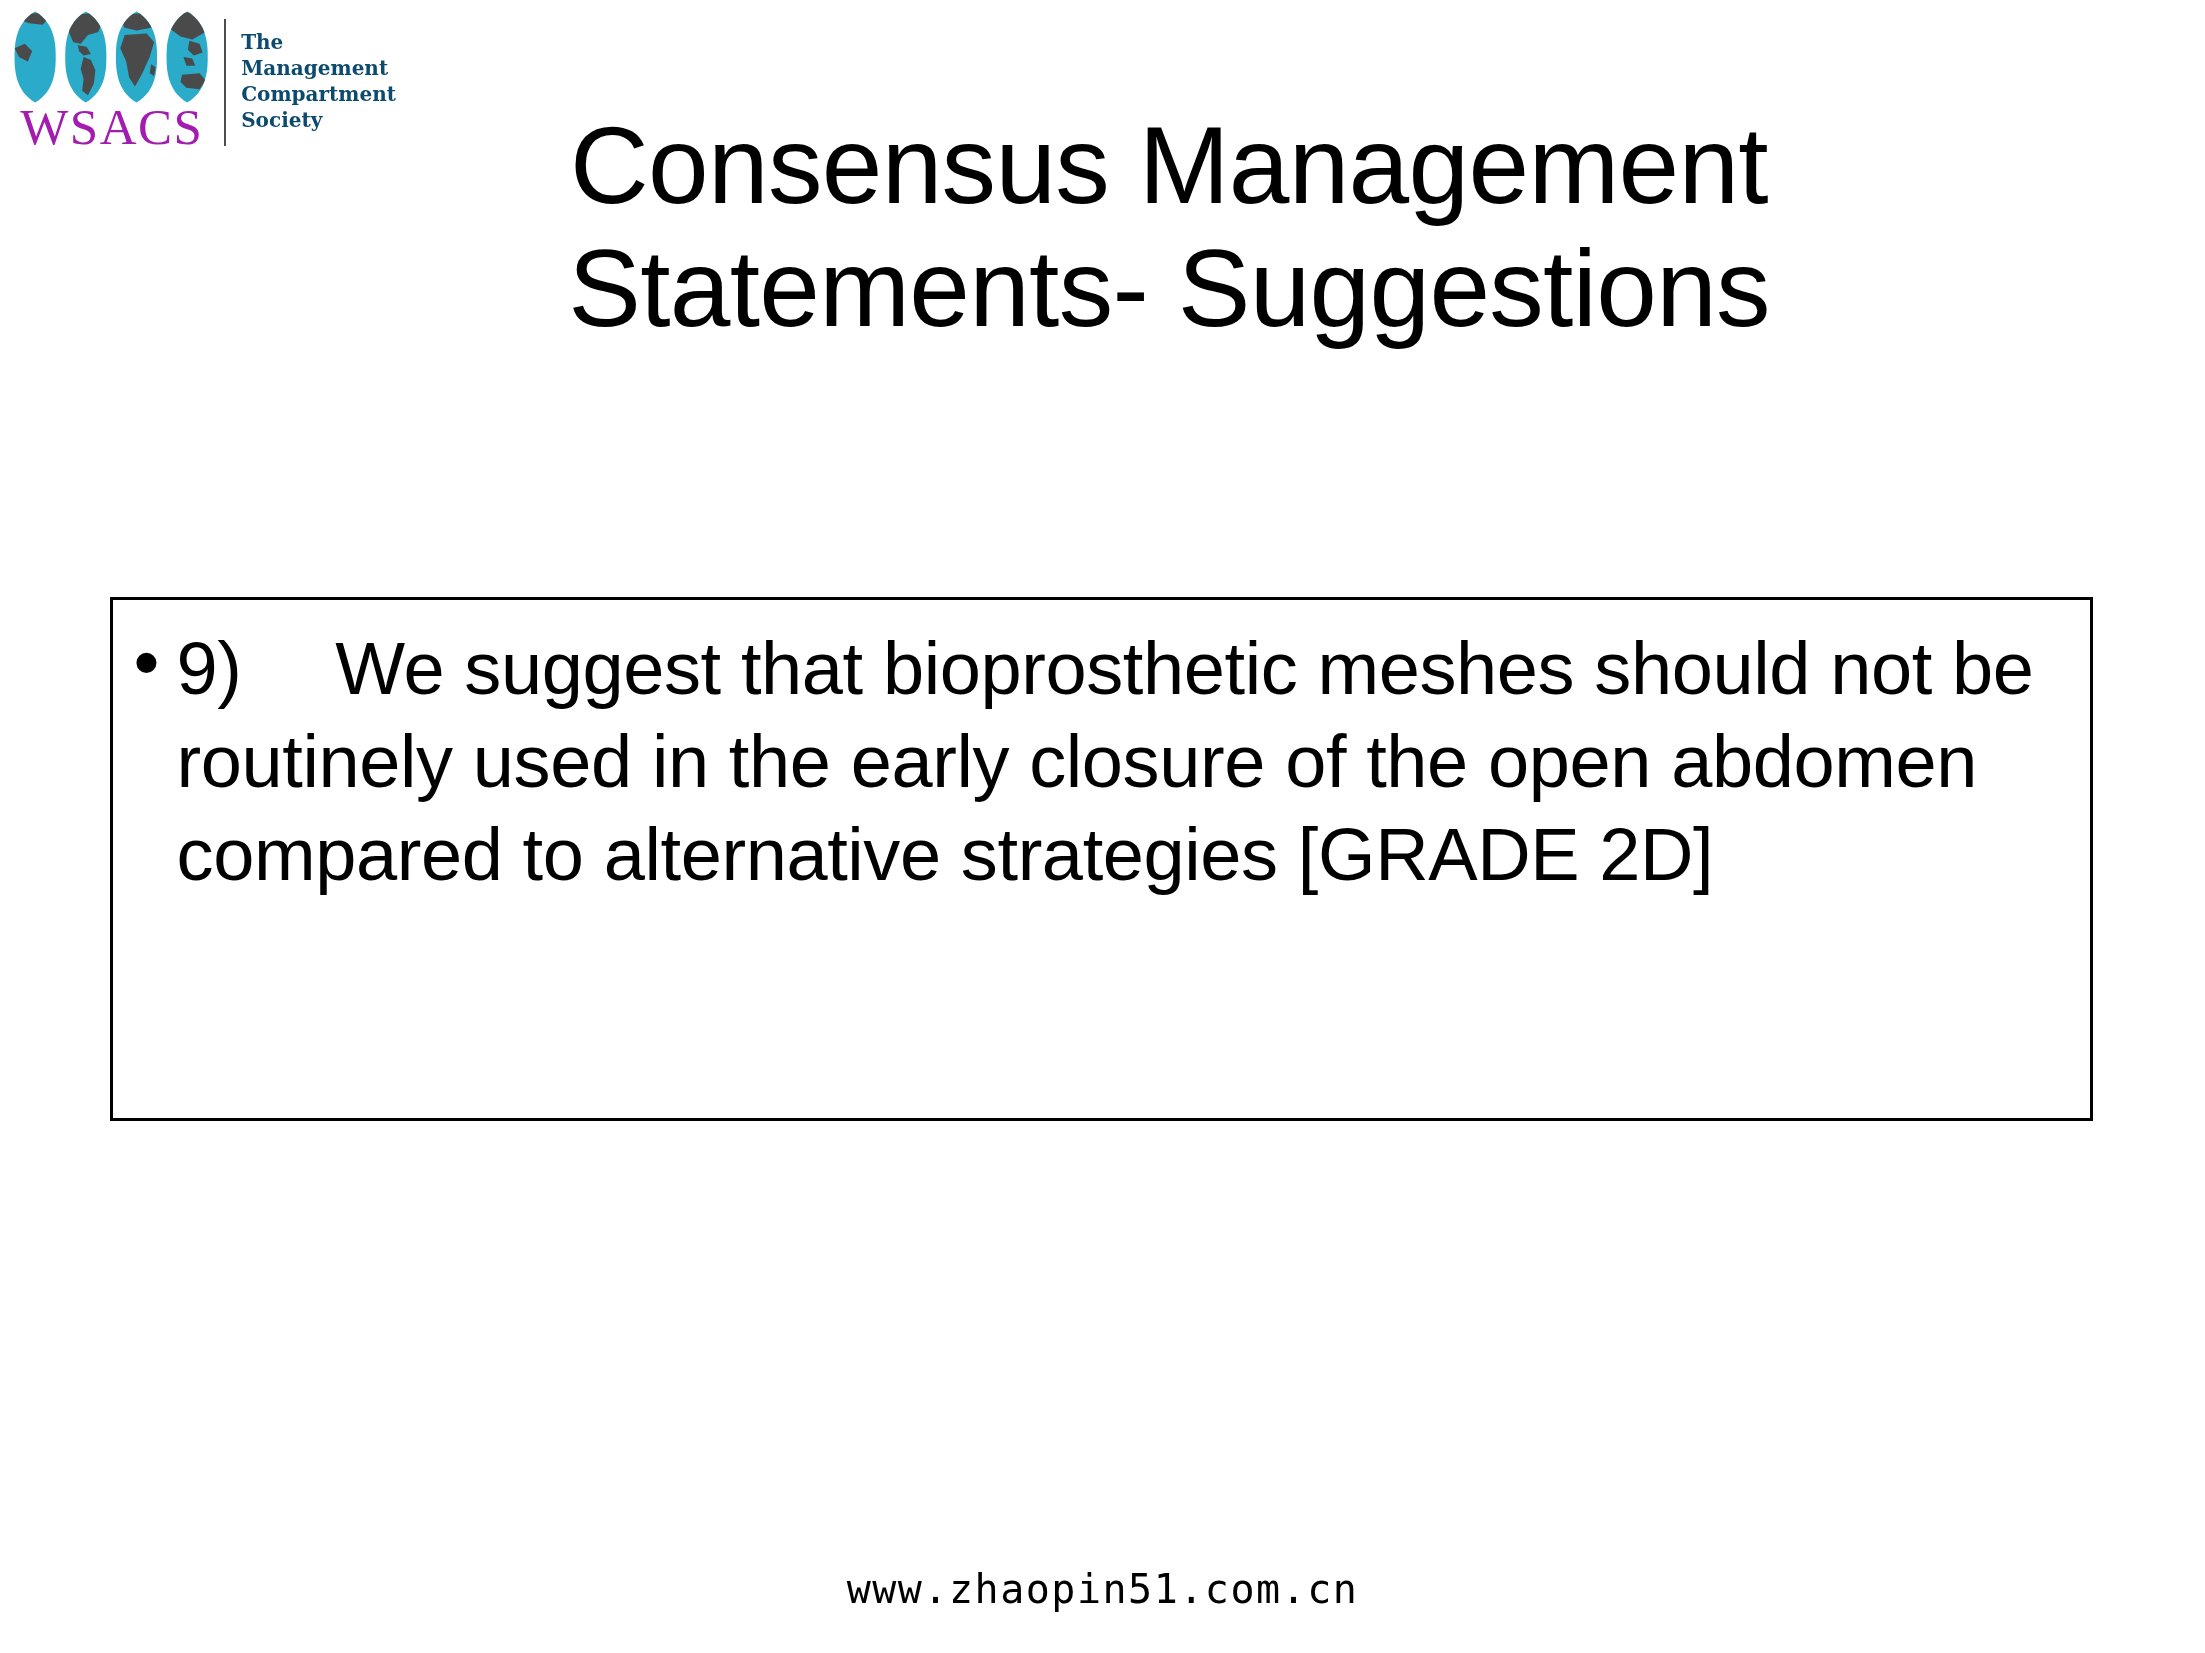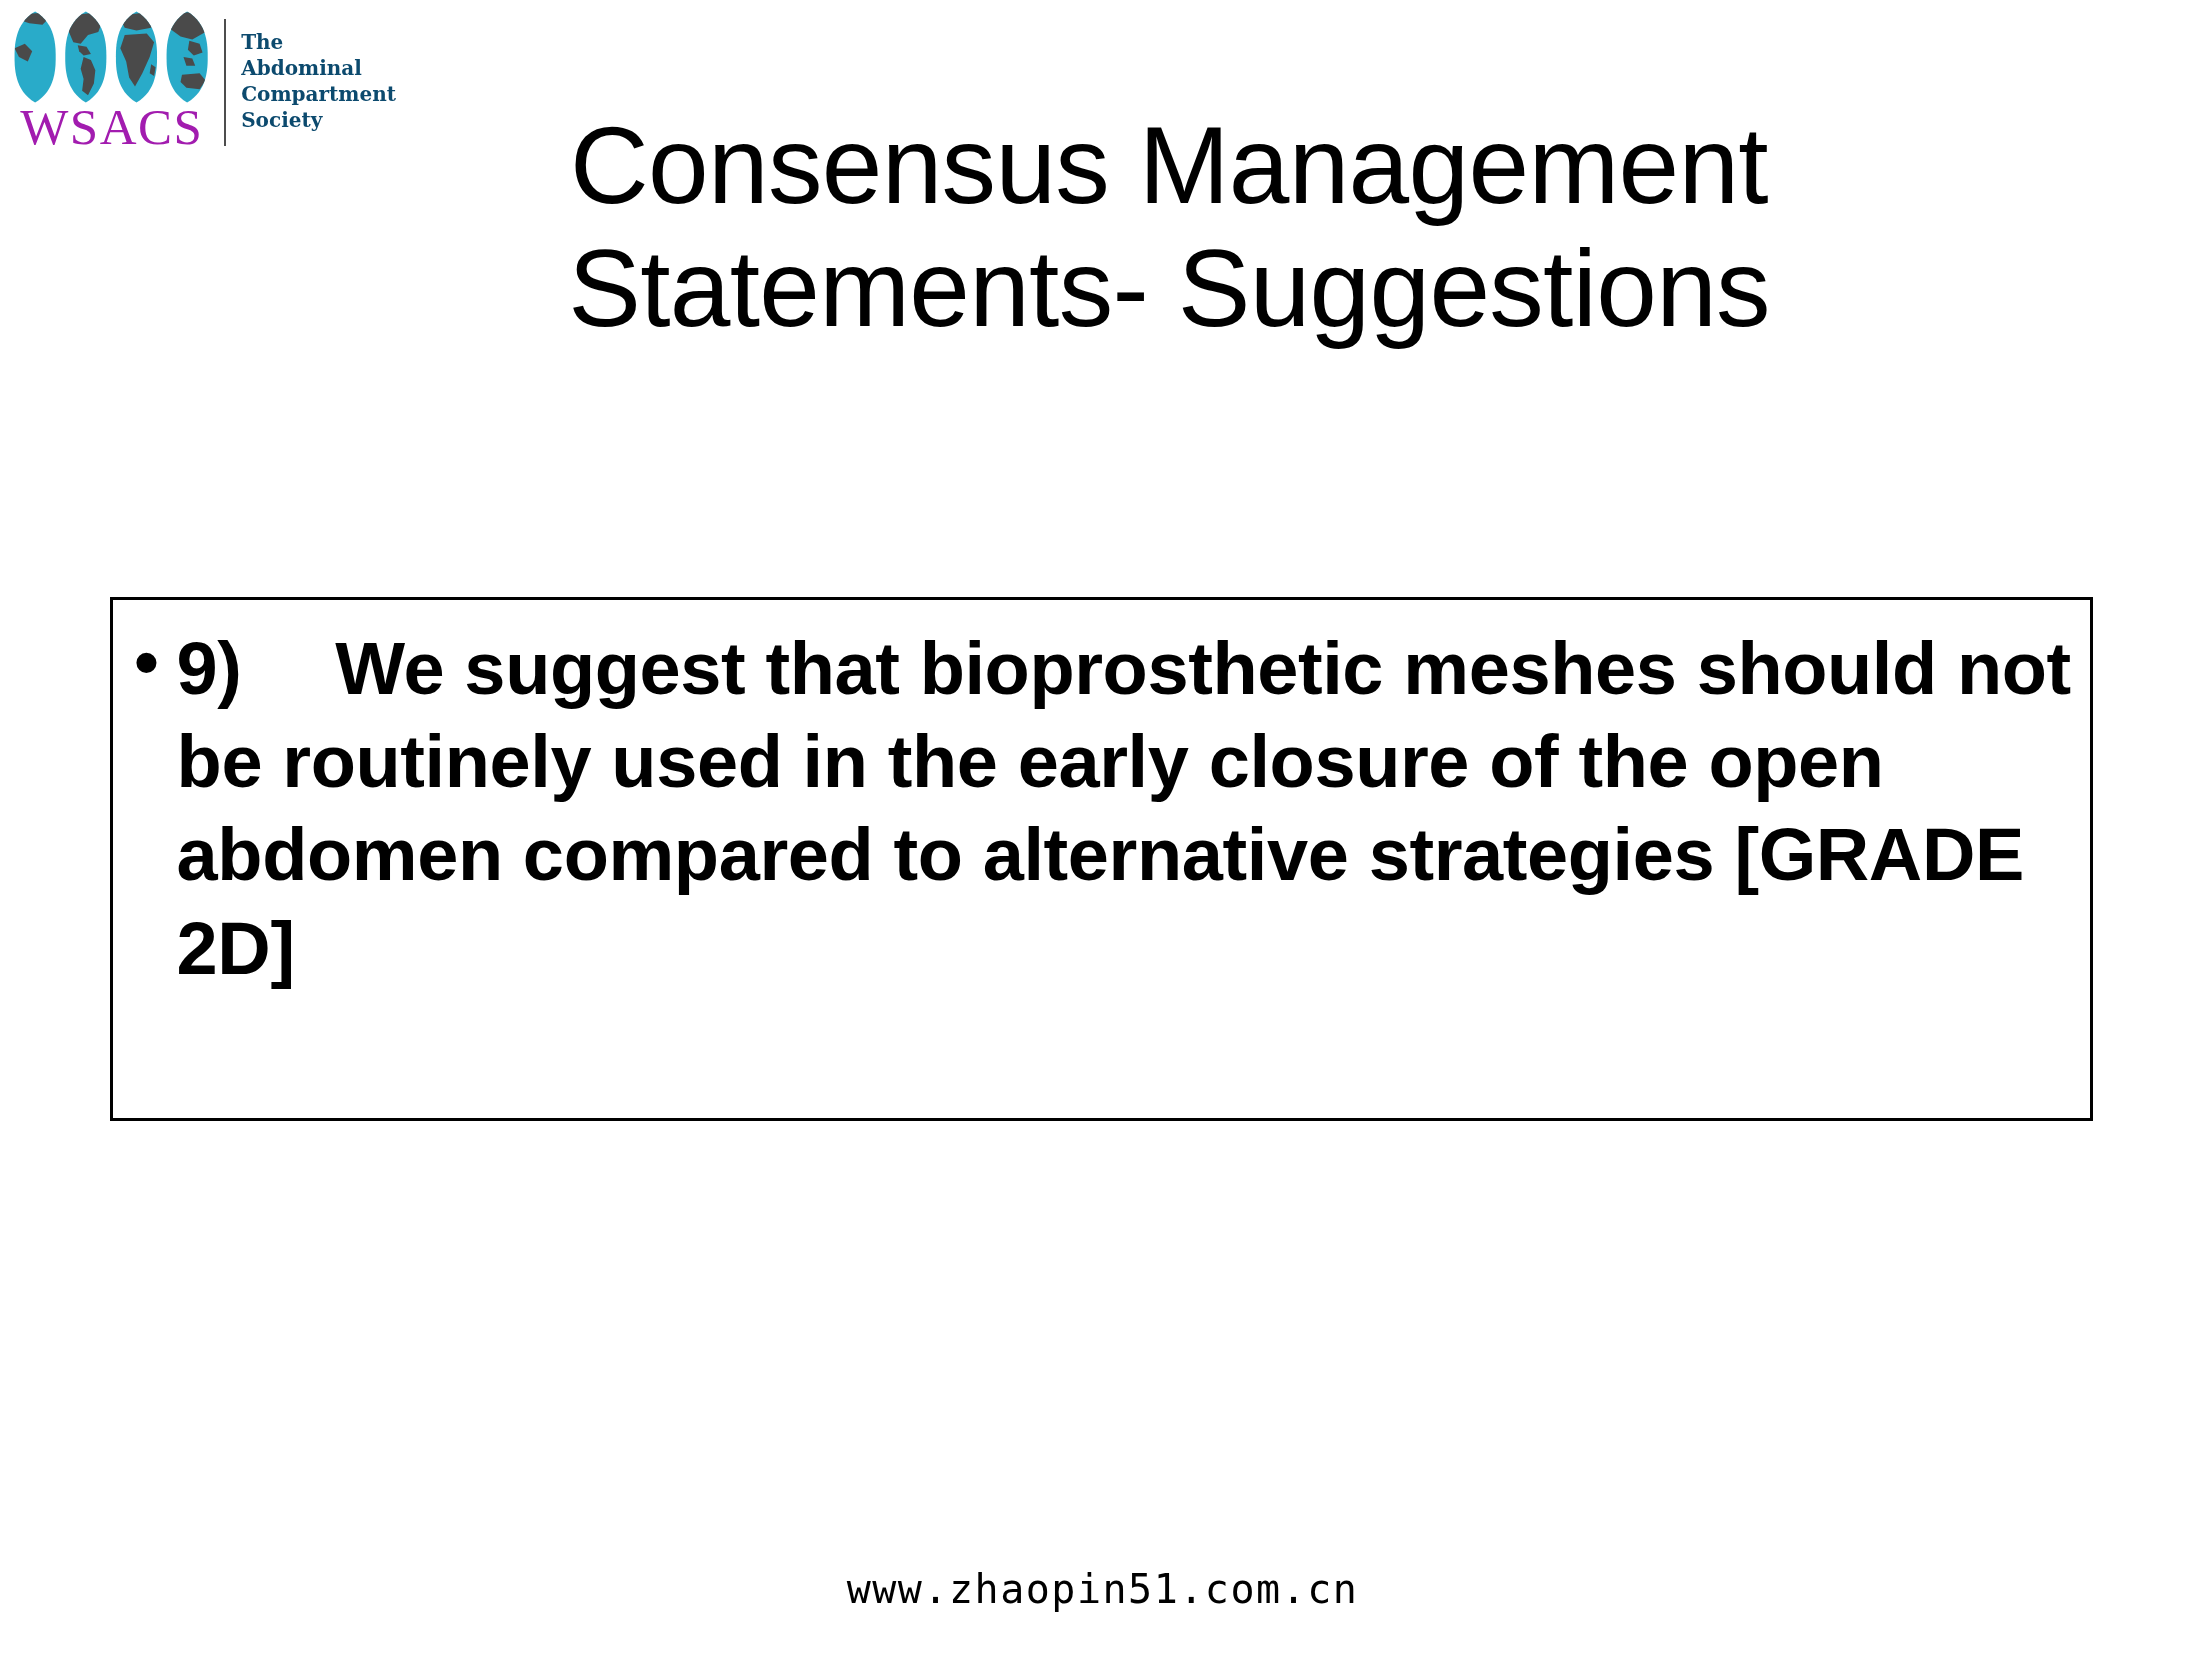--- a/index.html
+++ b/index.html
@@ -120,21 +120,20 @@
     padding-top: 4.4px;
   }
   #bullet-text {
     flex: 1 1 auto;
     font-family: "Liberation Sans", sans-serif;
     font-size: 74px;
     line-height: 1.26;
     color: #000000;
     letter-spacing: -0.4px;
     white-space: pre-wrap;
-    font-weight: bold;
   }
 
   
   #footer {
     position: absolute;
     left: 0;
     top: 1566px;
     width: 2205px;
     text-align: center;
     font-family: "DejaVu Sans Mono", monospace;
@@ -207,21 +206,21 @@
           </g>
         </svg>
       </div>
       <div id="wordmark">WSACS</div>
     </div>
 
     <div id="logo-divider"></div>
 
     <div id="logo-tagline">
       <div>The</div>
-      <div>Abdominal</div>
+      <div>Management</div>
       <div>Compartment</div>
       <div>Society</div>
     </div>
   </div>
 
   <div id="title">
     <span class="tline">Consensus Management</span>
     <span class="tline">Statements- Suggestions</span>
   </div>
 

